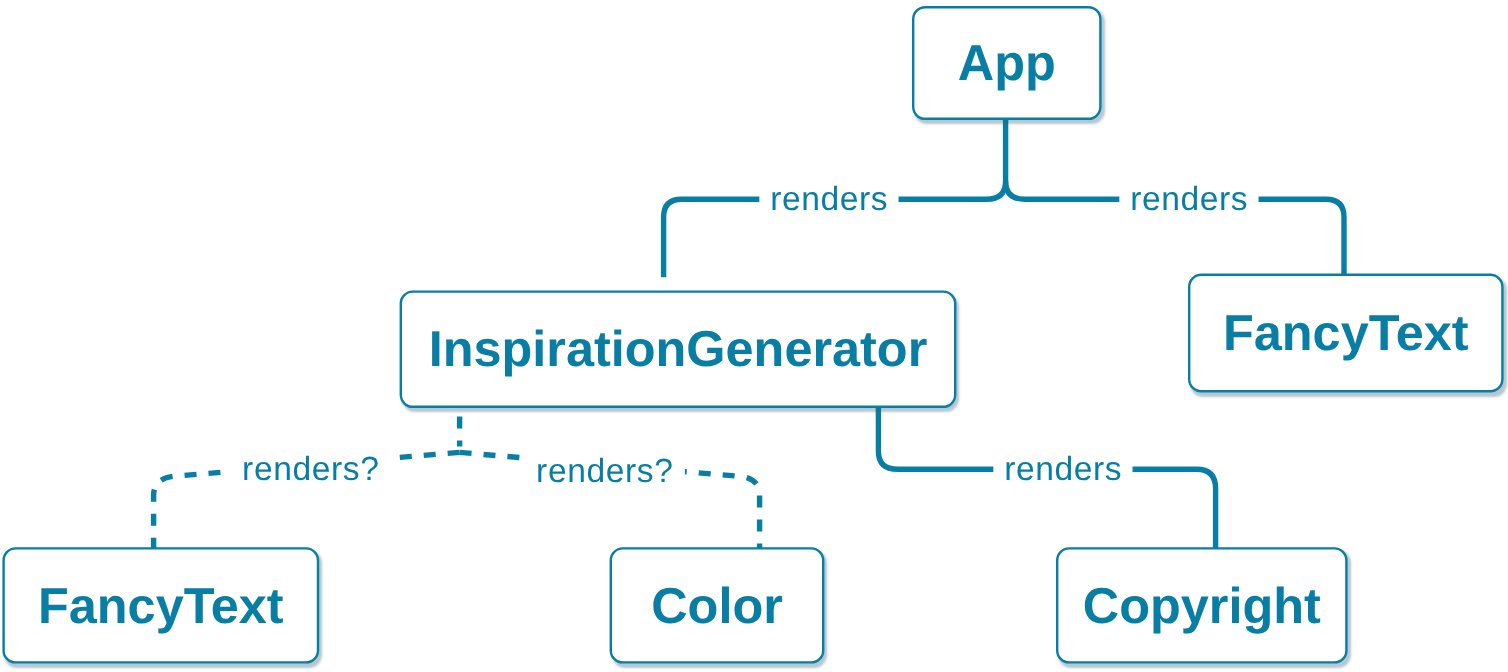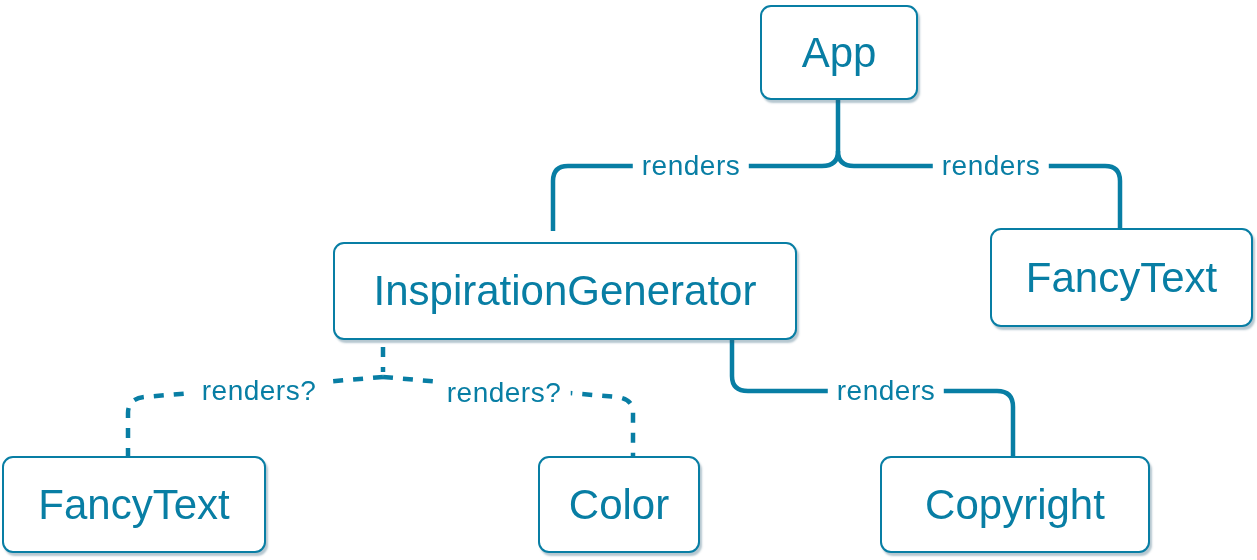--- a/index.html
+++ b/index.html
@@ -35,21 +35,21 @@
     box-sizing: border-box;
     background: var(--node-fill, #ffffff);
     border: 2.5px solid var(--accent, #087ea4);
     border-radius: 11px;
     box-shadow: 2px 3px 2px rgba(45, 95, 120, 0.35);
     display: flex;
     align-items: center;
     justify-content: center;
     color: var(--accent, #087ea4);
     font-size: 42px;
-    font-weight: 400;
+    font-weight: 700;
     white-space: nowrap;
   }
   .edge-label {
     position: absolute;
     transform: translate(-50%, -50%);
     background: var(--bg, #ffffff);
     padding: 0 9px;
     color: var(--accent, #087ea4);
     font-size: 28px;
     font-weight: 400;
@@ -85,21 +85,21 @@
   </div>
 
   <div class="node" style="left:990px; top:228px; width:263px; height:99px;">
     <span>FancyText</span>
   </div>
 
   <div class="node" style="left:2px; top:456px; width:264px; height:97px;">
     <span>FancyText</span>
   </div>
 
-  <div class="node" style="left:538px; top:456px; width:162px; height:97px;">
+  <div class="node" style="left:508px; top:456px; width:179px; height:97px;">
     <span>Color</span>
   </div>
 
-  <div class="node" style="left:880px; top:456px; width:270px; height:97px;">
+  <div class="node" style="left:880px; top:456px; width:243px; height:97px;">
     <span>Copyright</span>
   </div>
 
 </div>
 
 </body></html>

